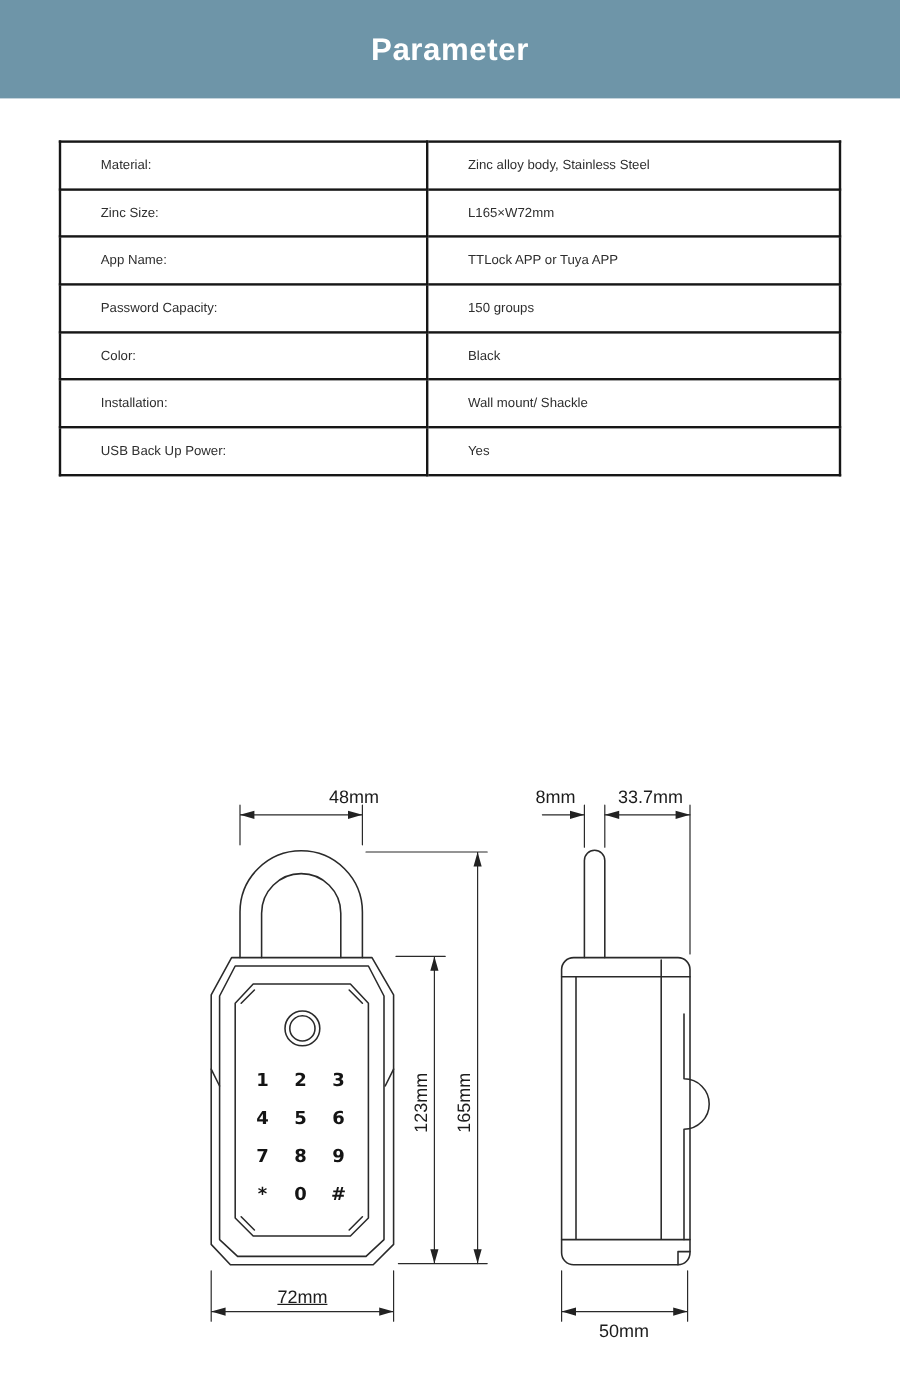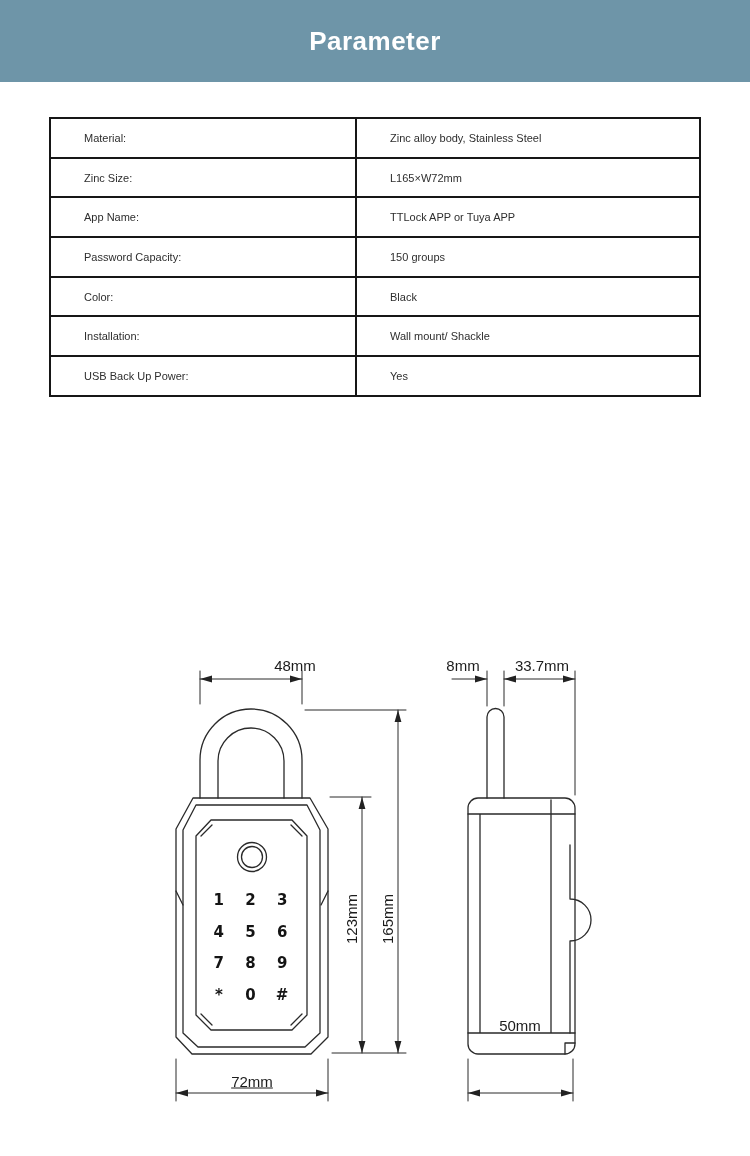--- a/index.html
+++ b/index.html
@@ -116,21 +116,21 @@
       M362 797 L358.6 809 L365.4 809 Z  M362 1053 L358.6 1041 L365.4 1041 Z
       M398 710 L394.6 722 L401.4 722 Z  M398 1053 L394.6 1041 L401.4 1041 Z"></path>
   </svg>
 
   <span class="dim" style="left:251px;top:665px;margin-left:44px;">48mm</span>
   <span class="dim" style="left:463px;top:665px;">8mm</span>
   <span class="dim" style="left:542px;top:665px;">33.7mm</span>
   <span class="dim v" style="left:351px;top:919px;">123mm</span>
   <span class="dim v" style="left:387px;top:919px;">165mm</span>
   <span class="dim" style="left:252px;top:1081px;text-decoration:underline;">72mm</span>
-  <span class="dim" style="left:520px;top:1025px;">50mm</span>
+  <span class="dim" style="left:520px;top:1110px;">50mm</span>
 
   <div class="keypad">
     <span>1</span>
     <span>2</span>
     <span>3</span>
     <span>4</span>
     <span>5</span>
     <span>6</span>
     <span>7</span>
     <span>8</span>

